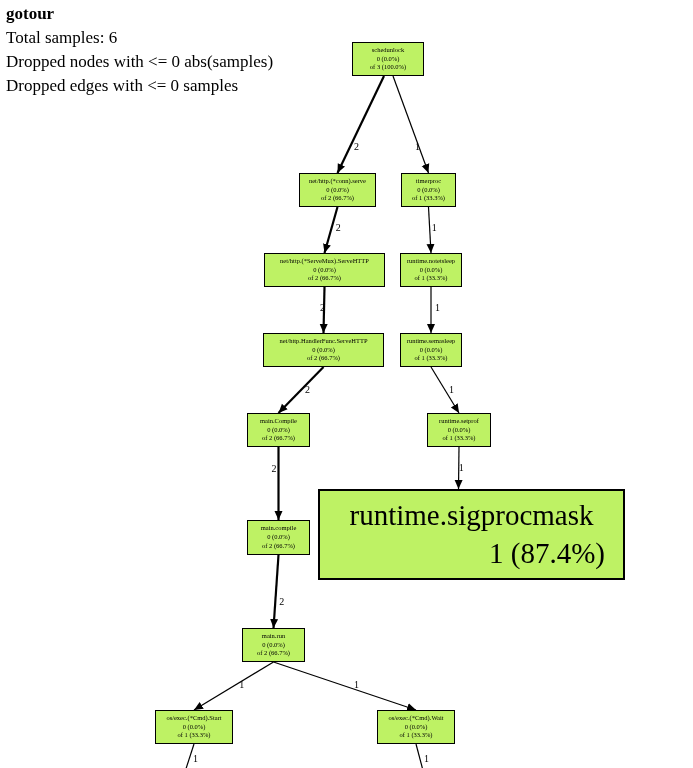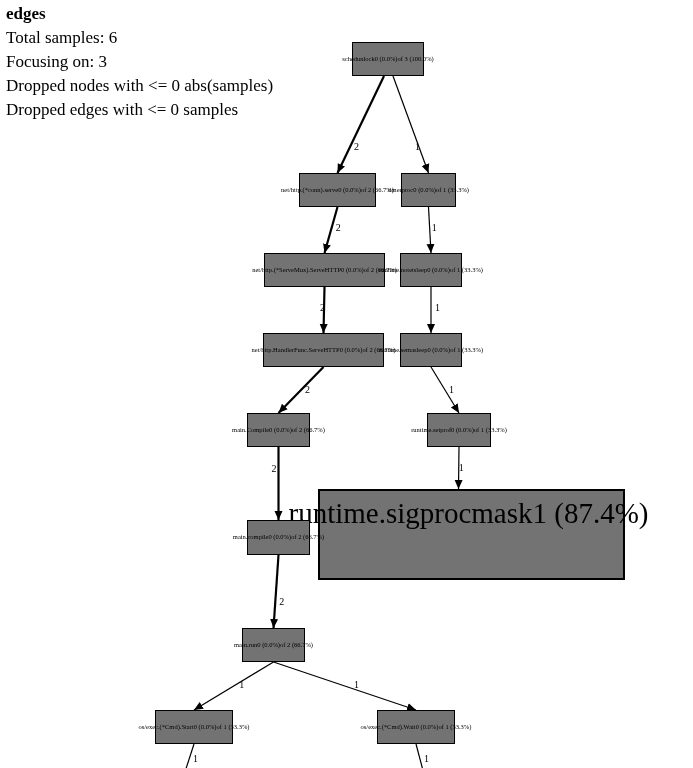--- a/index.html
+++ b/index.html
@@ -45,22 +45,23 @@
     top: 0;
     width: 693px;
     height: 768px;
     z-index: 1;
     pointer-events: none;
   }
   .gnode {
     position: absolute;
     box-sizing: border-box;
     border: 1px solid #000;
-    background: #737373;
+    background: #bef264;
     display: flex;
+    flex-direction: column;
     align-items: center;
     justify-content: center;
     text-align: center;
   }
   .gline {
     font-size: 6.5px;
     line-height: 1.35;
     white-space: nowrap;
   }
   .gnode-big {
@@ -84,23 +85,22 @@
     font-size: 10px;
     fill: #000;
   }
 </style>
 </head>
 <body>
 
 <div class="page">
 
   <div class="header">
-    <div class="title">edges</div>
+    <div class="title">gotour</div>
     <div class="hline">Total samples: 6</div>
-    <div class="hline">Focusing on: 3</div>
     <div class="hline">Dropped nodes with &lt;= 0 abs(samples)</div>
     <div class="hline">Dropped edges with &lt;= 0 samples</div>
   </div>
 
   <svg id="edges-svg" width="693" height="768">
     <defs>
       <marker id="arrowhead" markerUnits="userSpaceOnUse" markerWidth="10" markerHeight="10" viewBox="0 0 10 10" refX="9" refY="5" orient="auto">
         <path d="M0,1 L9,5 L0,9 z" fill="#000"></path>
       </marker>
     </defs>

